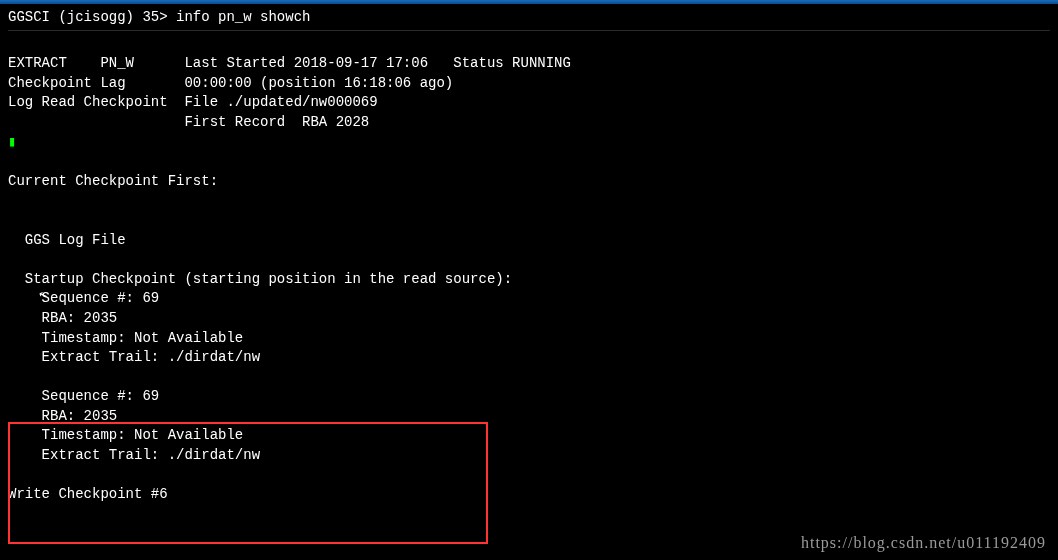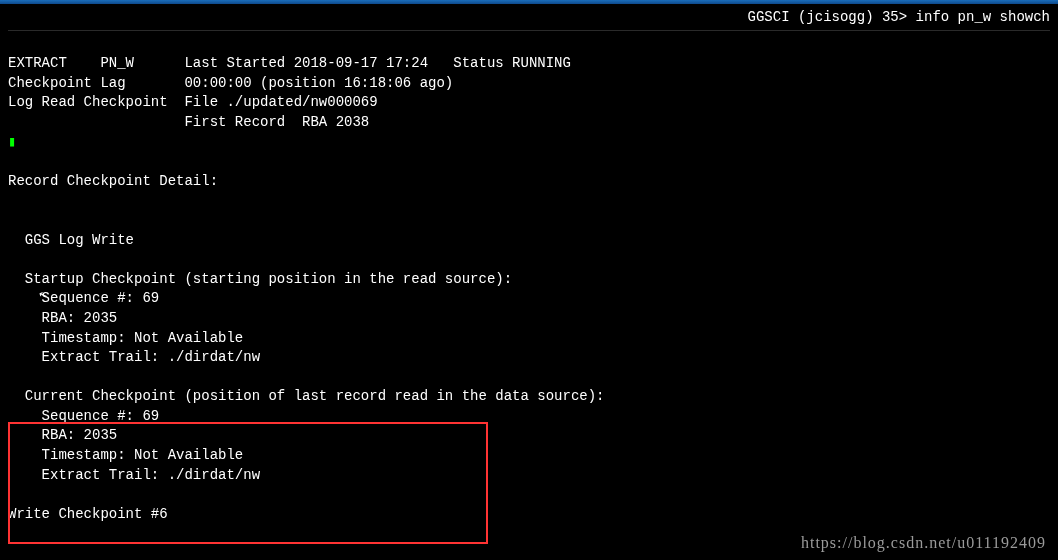--- a/index.html
+++ b/index.html
@@ -26,21 +26,20 @@
       padding: 4px 8px;
     }
     .line {
       white-space: pre;
       min-height: 19px;
     }
     .prompt-line {
       border-bottom: 1px solid #2a2a2a;
       padding-bottom: 2px;
       margin-bottom: 4px;
-      text-align: right;
     }
     .cursor-line {
       color: #0f0;
     }
     .highlight-box {
       position: absolute;
       border: 2px solid #ff3333;
       pointer-events: none;
     }
     .watermark {
@@ -60,38 +59,37 @@
     }
   </style>
 </head>
 <body>
 
 <div class="title-bar"></div>
 
 <div class="content">
   <div class="line prompt-line">GGSCI (jcisogg) 35&gt; info pn_w showch</div>
   <div class="line"> </div>
-  <div class="line">EXTRACT    PN_W      Last Started 2018-09-17 17:24   Status RUNNING</div>
+  <div class="line">EXTRACT    PN_W      Last Started 2018-09-17 17:06   Status RUNNING</div>
   <div class="line">Checkpoint Lag       00:00:00 (position 16:18:06 ago)</div>
   <div class="line">Log Read Checkpoint  File ./updated/nw000069</div>
-  <div class="line">                     First Record  RBA 2038</div>
+  <div class="line">                     First Record  RBA 2028</div>
   <div class="line cursor-line">▮</div>
   <div class="line"> </div>
-  <div class="line">Record Checkpoint Detail:</div>
+  <div class="line">Current Checkpoint First:</div>
   <div class="line"> </div>
   <div class="line"> </div>
-  <div class="line">  GGS Log Write</div>
+  <div class="line">  GGS Log File</div>
   <div class="line"> </div>
   <div class="line">  Startup Checkpoint (starting position in the read source):</div>
   <div class="line">    Sequence #: 69</div>
   <div class="line">    RBA: 2035</div>
   <div class="line">    Timestamp: Not Available</div>
   <div class="line">    Extract Trail: ./dirdat/nw</div>
   <div class="line"> </div>
-  <div class="line">  Current Checkpoint (position of last record read in the data source):</div>
   <div class="line">    Sequence #: 69</div>
   <div class="line">    RBA: 2035</div>
   <div class="line">    Timestamp: Not Available</div>
   <div class="line">    Extract Trail: ./dirdat/nw</div>
   <div class="line"> </div>
   <div class="line">Write Checkpoint #6</div>
   <div class="line"> </div>
 
 </div>
 

